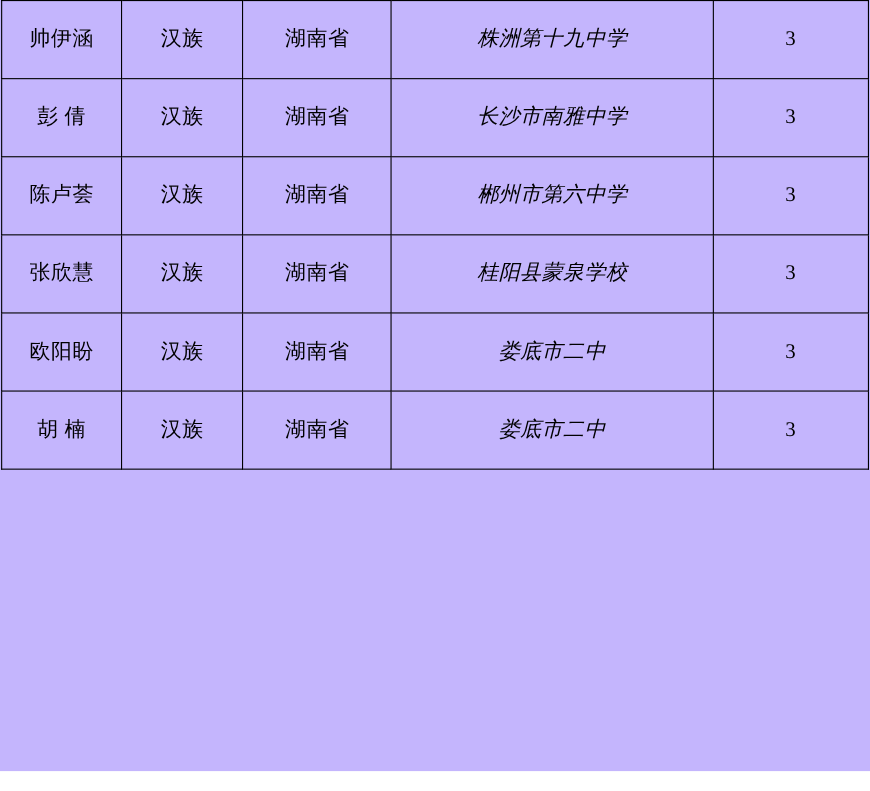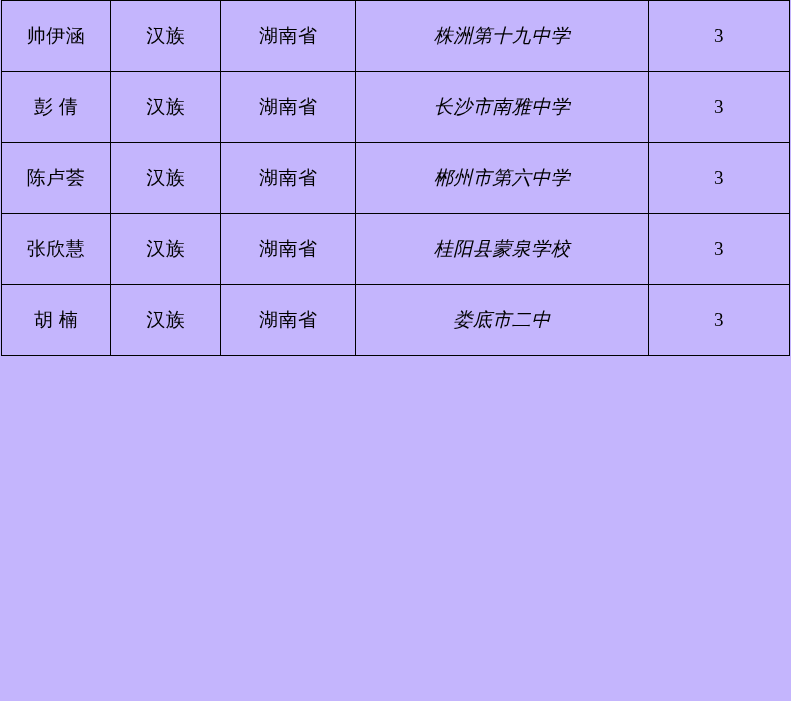--- a/index.html
+++ b/index.html
@@ -113,20 +113,27 @@
       </tr>
 
       <tr>
         <td class="cell-name spaced-name">张欣慧</td>
         <td class="cell-ethnic">汉族</td>
         <td class="cell-prov">湖南省</td>
         <td class="cell-school">桂阳县蒙泉学校</td>
         <td class="cell-score">3</td>
       </tr>
 
+      <tr>
+        <td class="cell-name spaced-name">欧阳盼</td>
+        <td class="cell-ethnic">汉族</td>
+        <td class="cell-prov">湖南省</td>
+        <td class="cell-school">娄底市二中</td>
+        <td class="cell-score">3</td>
+      </tr>
 
       <tr>
         <td class="cell-name spaced-name">胡 楠</td>
         <td class="cell-ethnic">汉族</td>
         <td class="cell-prov">湖南省</td>
         <td class="cell-school">娄底市二中</td>
         <td class="cell-score">3</td>
       </tr>
 
     </tbody>

